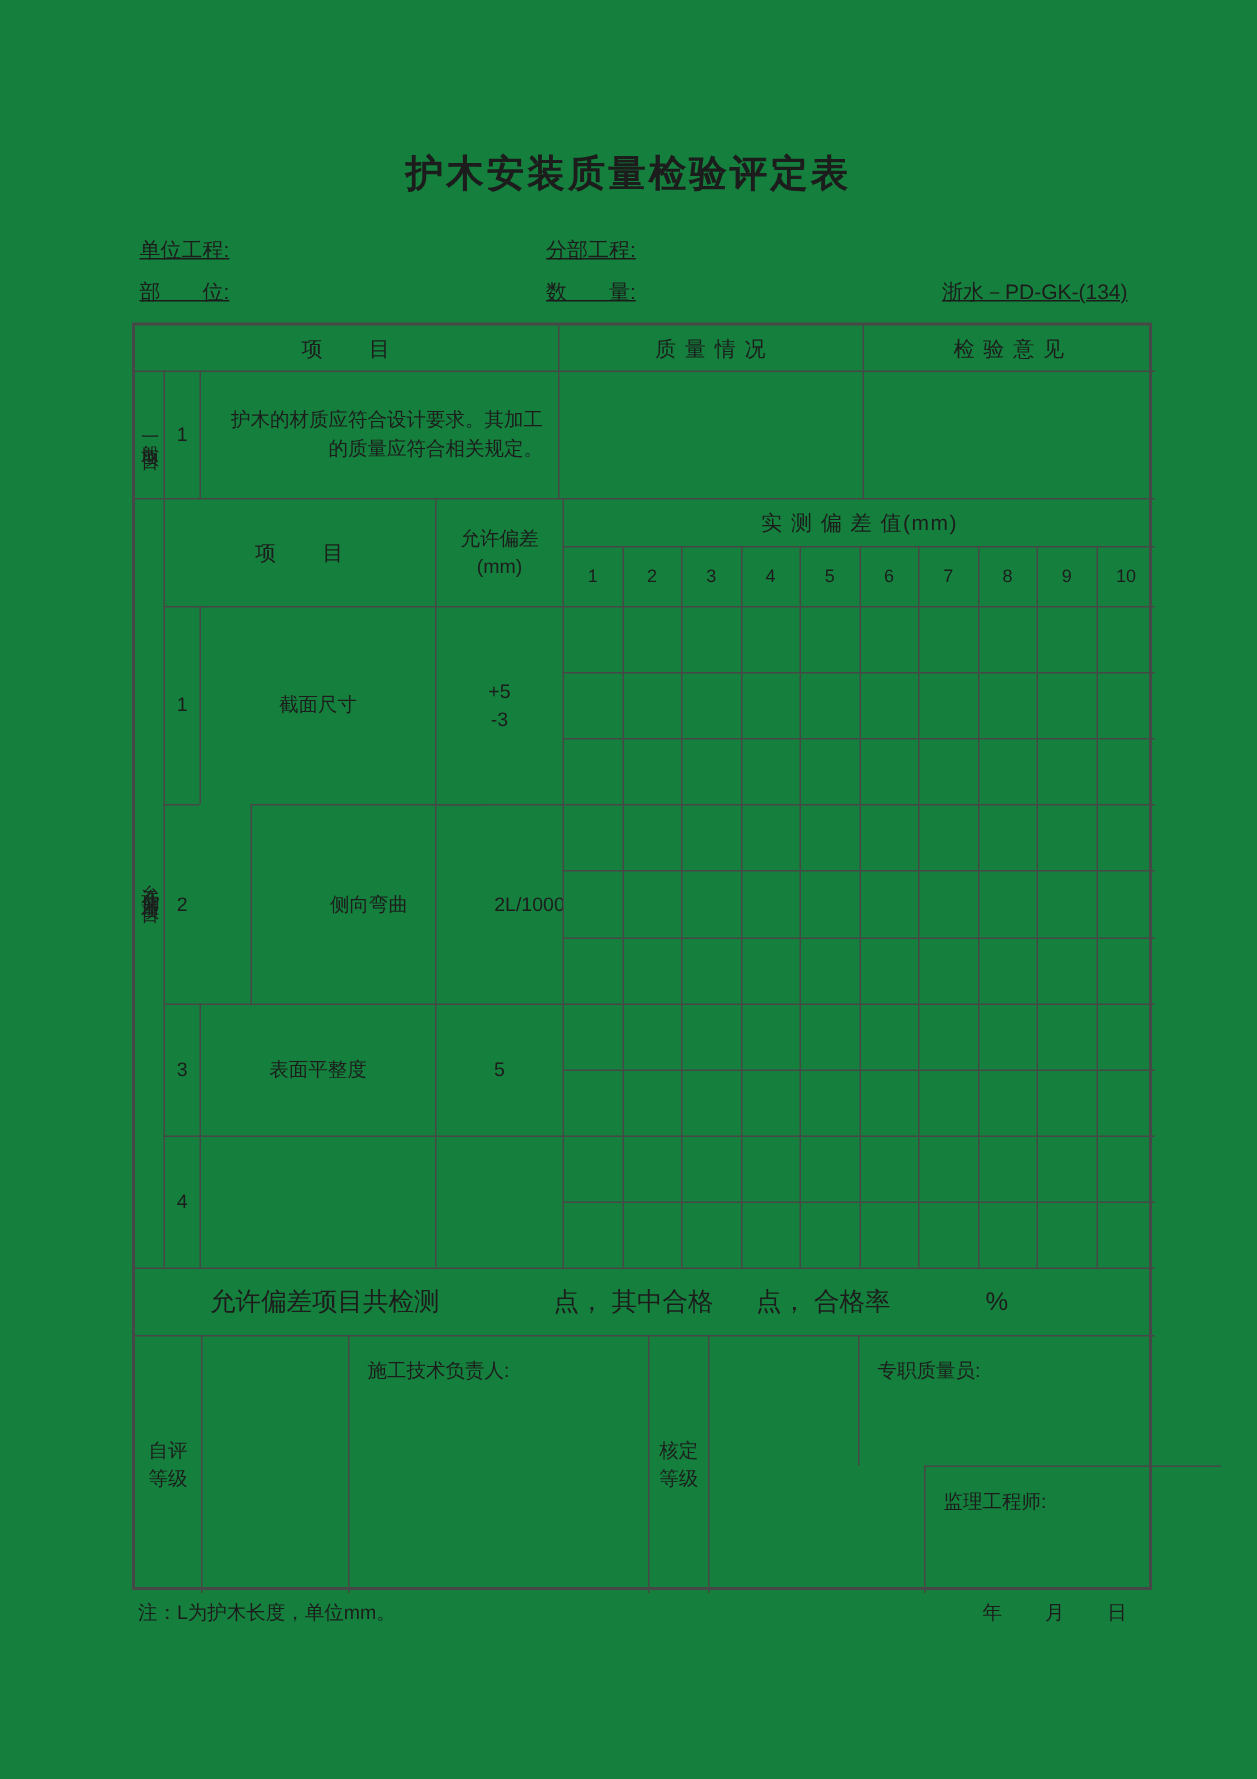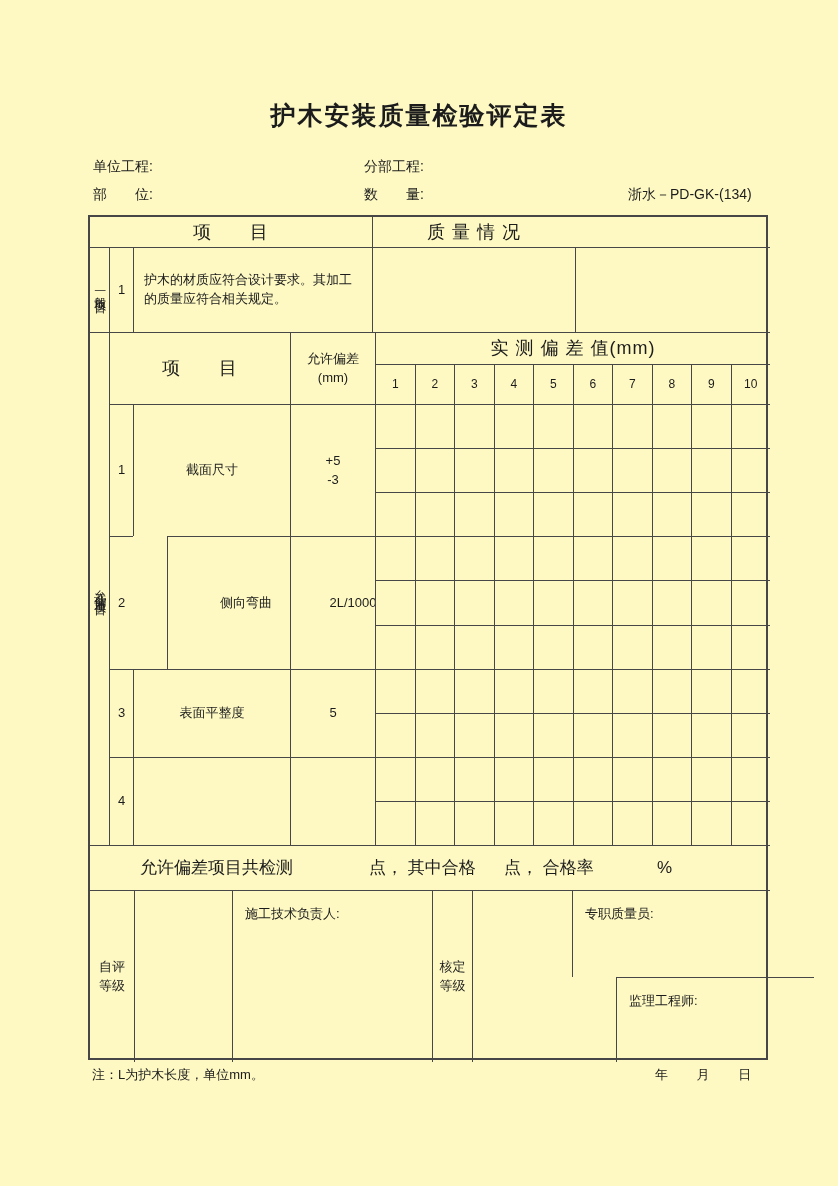--- a/index.html
+++ b/index.html
@@ -1,17 +1,17 @@
 <!DOCTYPE html>
 <html><head>
 <meta charset="utf-8">
 <style>
   html,body{margin:0;padding:0;background:#ffffff;}
   #page{
-    position:relative;width:838px;height:1186px;background:#fef9c3;
+    position:relative;width:838px;height:1186px;background:#15803d;
     font-family:"Liberation Sans","DejaVu Sans",sans-serif;
     color:#1c1c1c;overflow:hidden;
   }
   
   #table{
     position:absolute;left:88px;top:215px;width:680px;height:845px;
     border:2px solid #474747;box-sizing:border-box;
   }
   
   .cell{
@@ -20,26 +20,26 @@
     font-size:13px;line-height:1.45;
   }
   .noline-top{border-top:none;}
   .noline-left{border-left:none;}
   .c{display:flex;align-items:center;justify-content:center;text-align:center;}
   .preline{white-space:pre-line;}
   .vtext{
     writing-mode:vertical-rl;text-orientation:upright;
     letter-spacing:3px;font-size:12px;
   }
-  .hdr{font-size:18px;letter-spacing:1px;}
+  .hdr{font-size:14px;letter-spacing:1px;}
   .title{
     position:absolute;left:0;top:99px;width:838px;text-align:center;
     font-size:25px;font-weight:bold;letter-spacing:2px;
   }
-  .meta{position:absolute;font-size:14px;}
+  .meta{position:absolute;font-size:14px;text-decoration:underline;}
   .grid10{display:grid;grid-template-columns:repeat(10,1fr);}
   .gcell{
     box-sizing:border-box;border-top:1px solid #474747;border-left:1px solid #474747;
     display:flex;align-items:center;justify-content:center;font-size:12px;
   }
   .topleftpad{padding:14px 0 0 12px;font-size:13px;}
   .sum-part{position:absolute;top:0;height:100%;display:flex;align-items:center;font-size:17px;}
   .note{position:absolute;font-size:13px;}
 </style>
 </head>
@@ -52,27 +52,28 @@
   <div class="meta" style="left:93px;top:158px;">单位工程:</div>
   <div class="meta" style="left:364px;top:158px;">分部工程:</div>
   <div class="meta" style="left:93px;top:186px;">部　　位:</div>
   <div class="meta" style="left:364px;top:186px;">数　　量:</div>
   <div class="meta" style="left:628px;top:186px;">浙水－PD-GK-(134)</div>
 
   <div id="table">
 
     <div class="cell c hdr noline-top noline-left" style="left:0;top:0;width:282px;height:30px;">项　　目</div>
     <div class="cell c hdr noline-top" style="left:282px;top:0;width:203px;height:30px;">质 量 情 况</div>
+    <div class="cell c hdr noline-top" style="left:485px;top:0;width:195px;height:30px;">检 验 意 见</div>
 
     <div class="cell c noline-left" style="left:0;top:30px;width:19px;height:85px;">
       <span class="vtext">一般项目</span>
     </div>
     <div class="cell c" style="left:19px;top:30px;width:24px;height:85px;">1</div>
     <div class="cell" style="left:43px;top:30px;width:239px;height:85px;display:flex;align-items:center;">
-      <span style="display:block;padding:0 10px;width:218px;">护木的材质应符合设计要求。其加工的质量应符合相关规定。</span>
+      <span style="display:block;padding:0 10px;width:218px;text-align:right;">护木的材质应符合设计要求。其加工的质量应符合相关规定。</span>
     </div>
     <div class="cell" style="left:282px;top:30px;width:203px;height:85px;"></div>
     <div class="cell" style="left:485px;top:30px;width:195px;height:85px;"></div>
 
     <div class="cell c noline-left" style="left:0;top:115px;width:19px;height:513px;">
       <span class="vtext">允许偏差项目</span>
     </div>
 
     <div class="cell c hdr" style="left:19px;top:115px;width:181px;height:72px;">项　　目</div>
     <div class="cell c preline" style="left:200px;top:115px;width:85px;height:72px;">允许偏差

